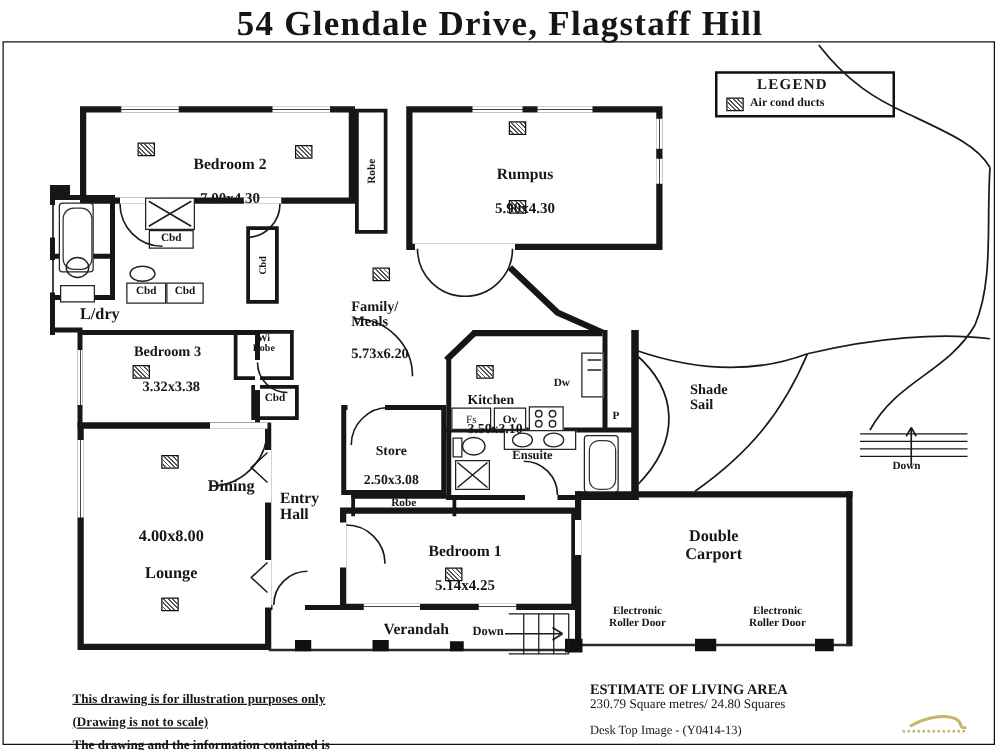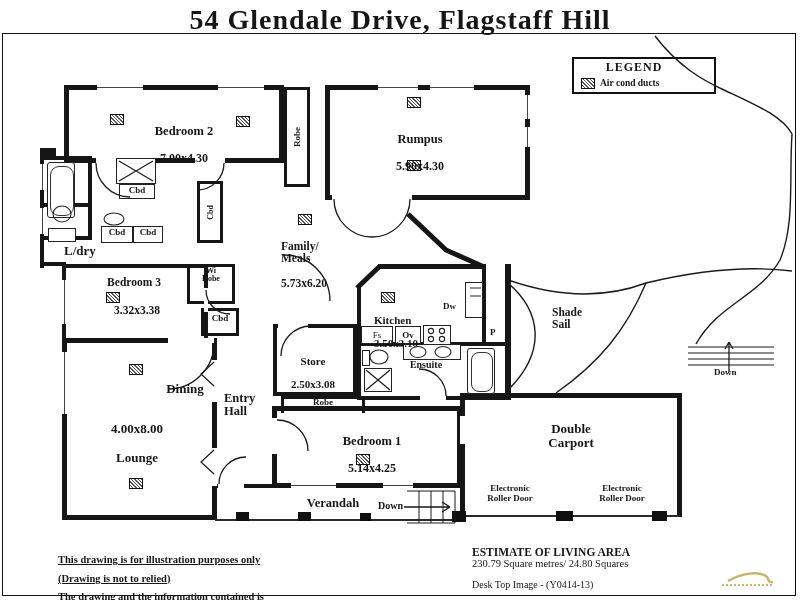--- a/index.html
+++ b/index.html
@@ -184,21 +184,21 @@
 <div class="lbl ctr" style="left:220px;top:314px;font-size:9px;">Cbd</div>
 
 <div class="legend" style="left:572px;top:57px;width:144px;height:37px;">
   <div class="lbl" style="left:0;top:2px;width:120px;text-align:center;font-size:12px;letter-spacing:1px;position:absolute;">LEGEND</div>
   <div class="duct" style="left:7px;top:19px;"></div>
   <div class="lbl" style="left:26px;top:19px;font-size:9.5px;position:absolute;">Air cond ducts</div>
 </div>
 
 <div class="lbl" style="left:58px;top:546px;font-size:10.5px;line-height:9.2px;">
   <div class="u">This drawing is for illustration purposes only</div>
-  <div class="u">(Drawing is not to relied)</div>
+  <div class="u">(Drawing is not to scale)</div>
   <div>The drawing and the information contained is
 not intended to be part of any contract.  All
 measurements are approximate and details intended
 to be relied upon should be independently verified.</div>
 </div>
 
 <div class="lbl" style="left:472px;top:546px;font-size:11.5px;">ESTIMATE OF LIVING AREA</div>
 <div class="lbl" style="left:472px;top:558px;font-size:10.5px;font-weight:normal;">230.79  Square metres/  24.80 Squares</div>
 <div class="lbl" style="left:472px;top:580px;font-size:10px;font-weight:normal;">Desk Top Image - (Y0414-13)</div>
 

